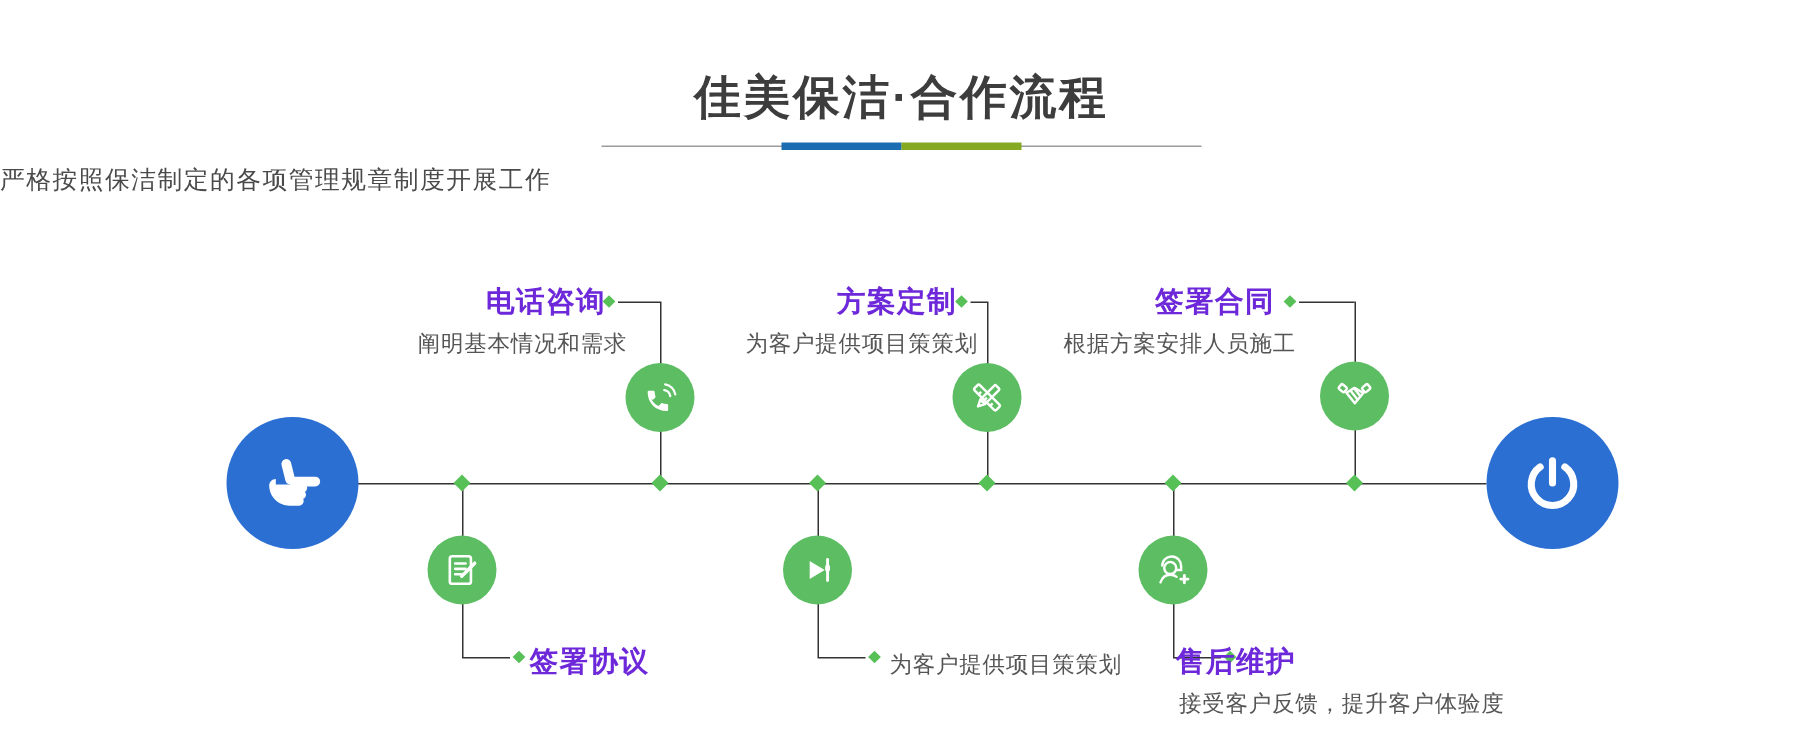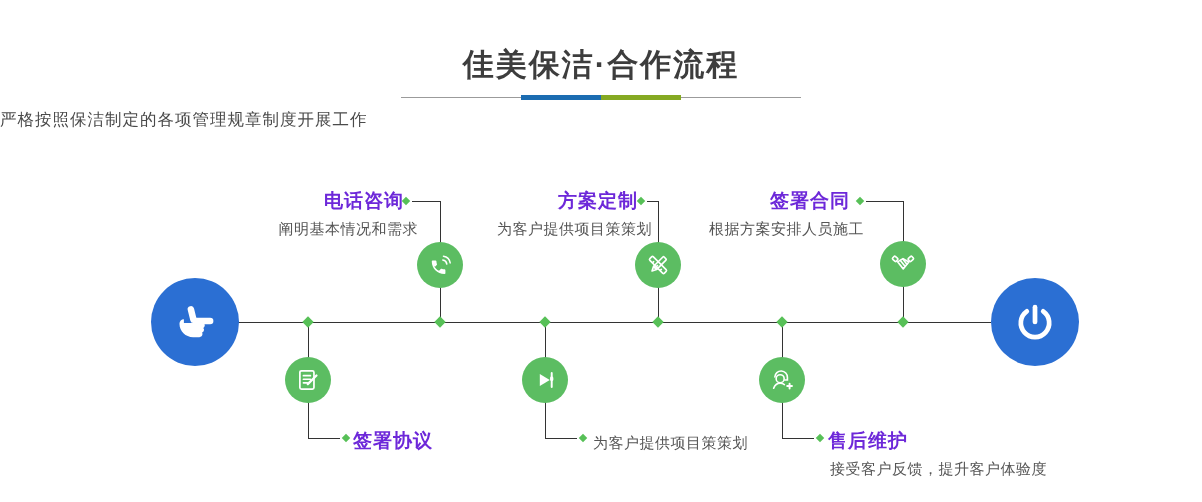--- a/index.html
+++ b/index.html
@@ -176,21 +176,21 @@
       <svg width="26" height="26" viewBox="0 0 24 24">
         <g fill="none" stroke="#fff" stroke-width="1.5" stroke-linecap="round">
           <circle cx="10.3" cy="10.8" r="3.7"></circle>
           <path d="M4.3 19.6c1.1-3.1 3.3-4.7 6-4.7 1.4 0 2.8.4 3.9 1.3"></path>
           <path d="M5.4 9.2a5.8 5.8 0 0 1 11.6.5v2.3h-2.4"></path>
           <path d="M16.8 17.6h4.4 M19 15.4v4.4" stroke-width="1.8"></path>
         </g>
       </svg>
     </span>
   </div>
-  <div class="step-label bottom" style="left:828px;top:428px;">
+  <div class="step-label bottom" style="left:784px;top:428px;">
     <div class="t">售后维护</div>
     <div class="d">接受客户反馈，提升客户体验度</div>
   </div>
 
   <div class="node green" style="left:880px;top:241px;">
     <span>
       <svg width="26" height="26" viewBox="0 0 24 24">
         <g fill="none" stroke="#fff" stroke-width="1.5" stroke-linecap="round" stroke-linejoin="round">
           <rect x="2.6" y="5.4" width="4.4" height="3.6" rx="0.8" transform="rotate(40 4.8 7.2)"></rect>
           <rect x="17" y="5.4" width="4.4" height="3.6" rx="0.8" transform="rotate(-40 19.2 7.2)"></rect>

